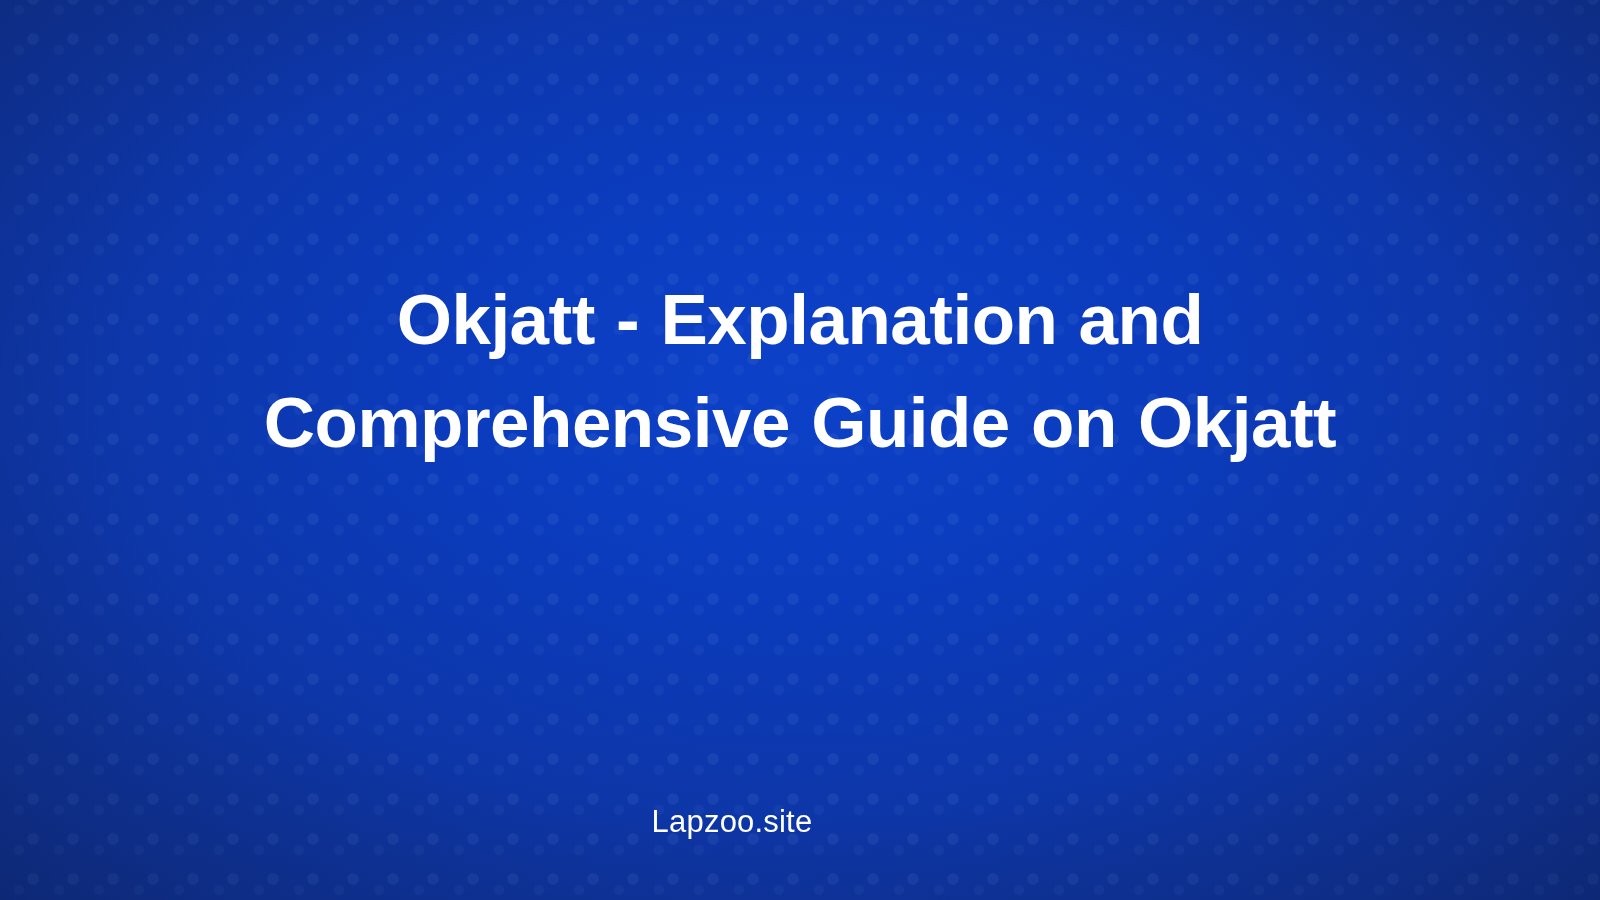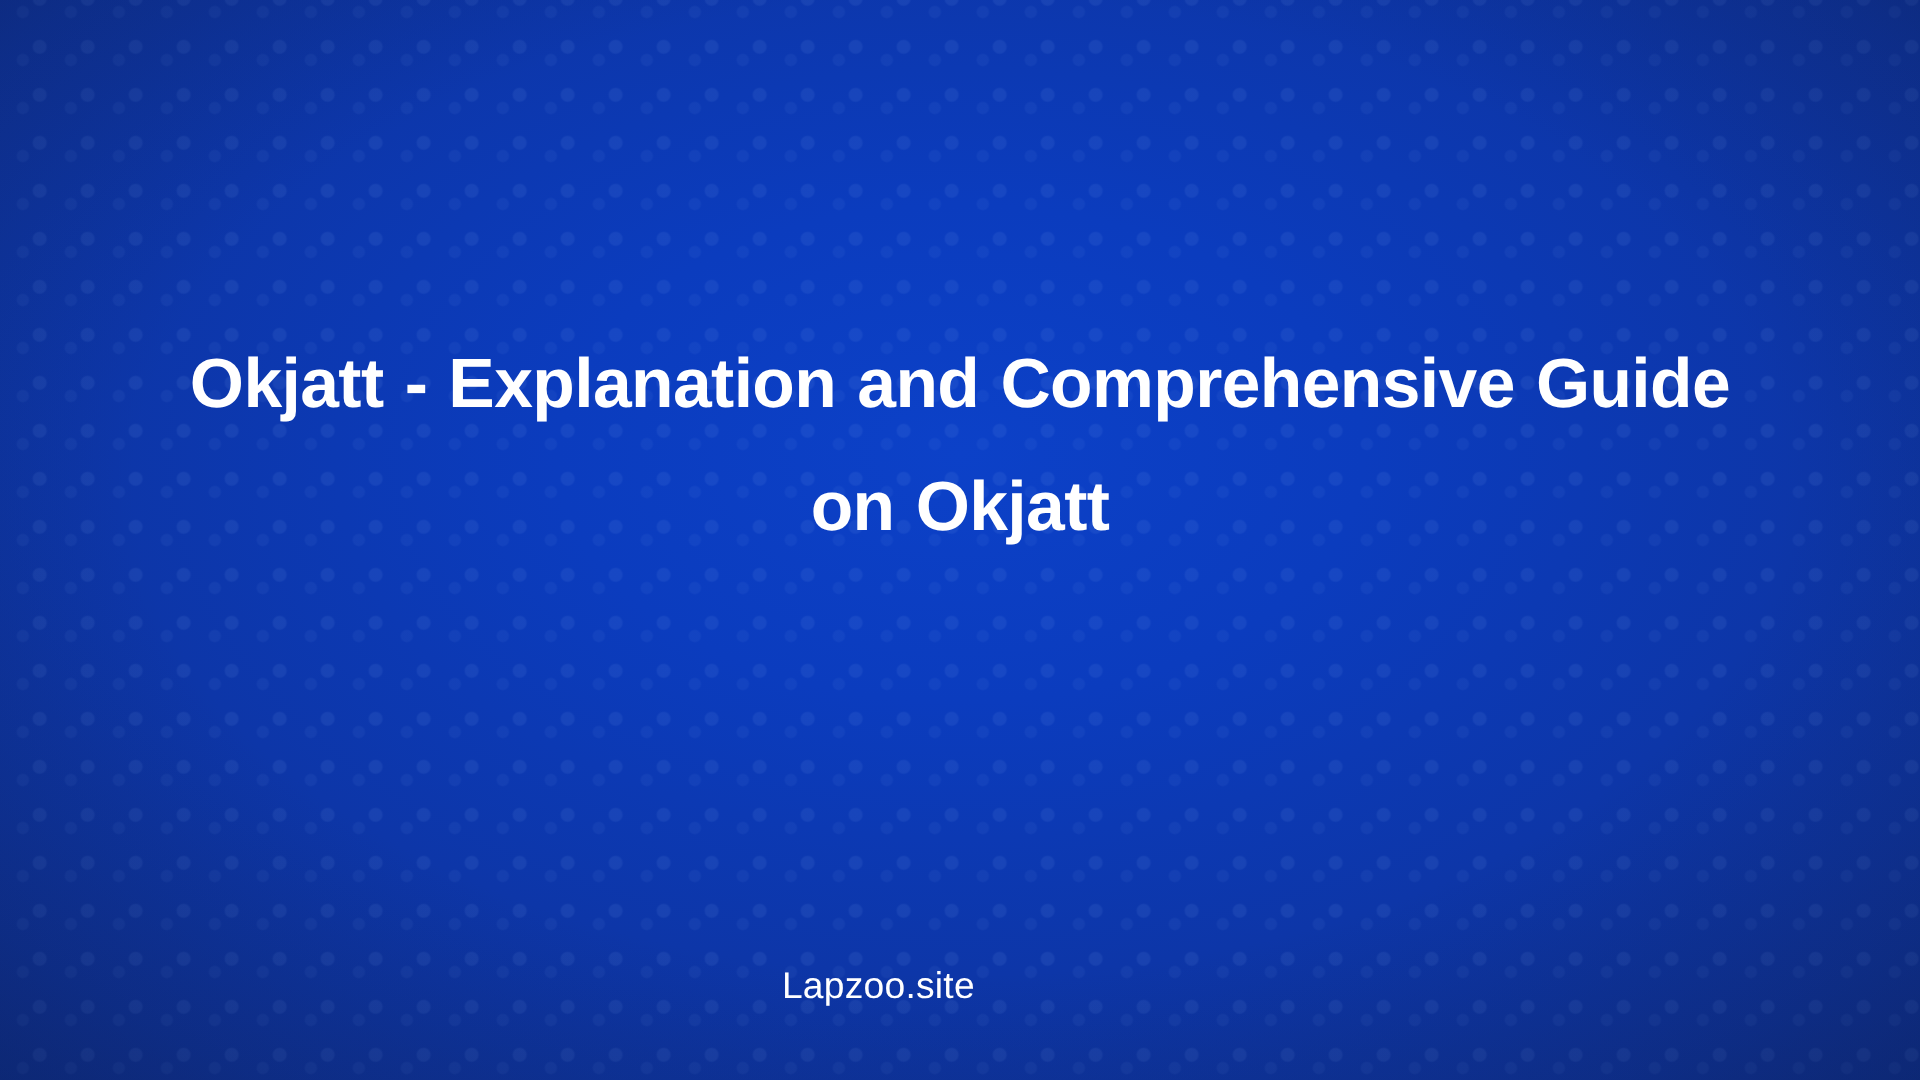--- a/index.html
+++ b/index.html
@@ -94,21 +94,21 @@
     top: 268px;
     width: 1300px;
     text-align: center;
   }
 
   .page-title {
     margin: 0;
     color: #ffffff;
     font-family: "Liberation Sans", sans-serif;
     font-weight: 700;
-    font-size: 58px;
+    font-size: 71px;
     line-height: 103px;
     letter-spacing: -0.5px;
     word-spacing: 2px;
     text-rendering: optimizeLegibility;
   }
 
   .footer {
     position: absolute;
     left: 0;
     top: 800px;

